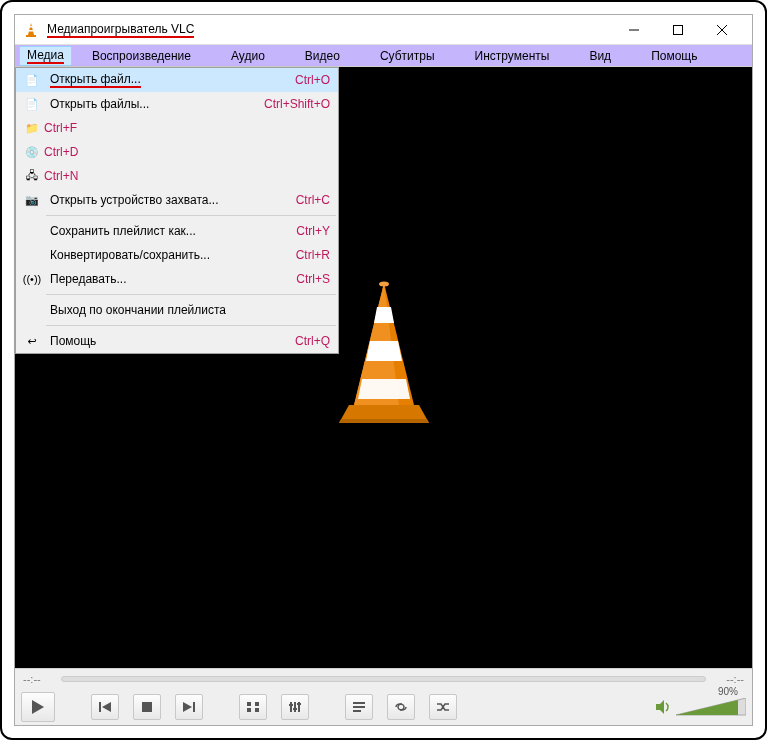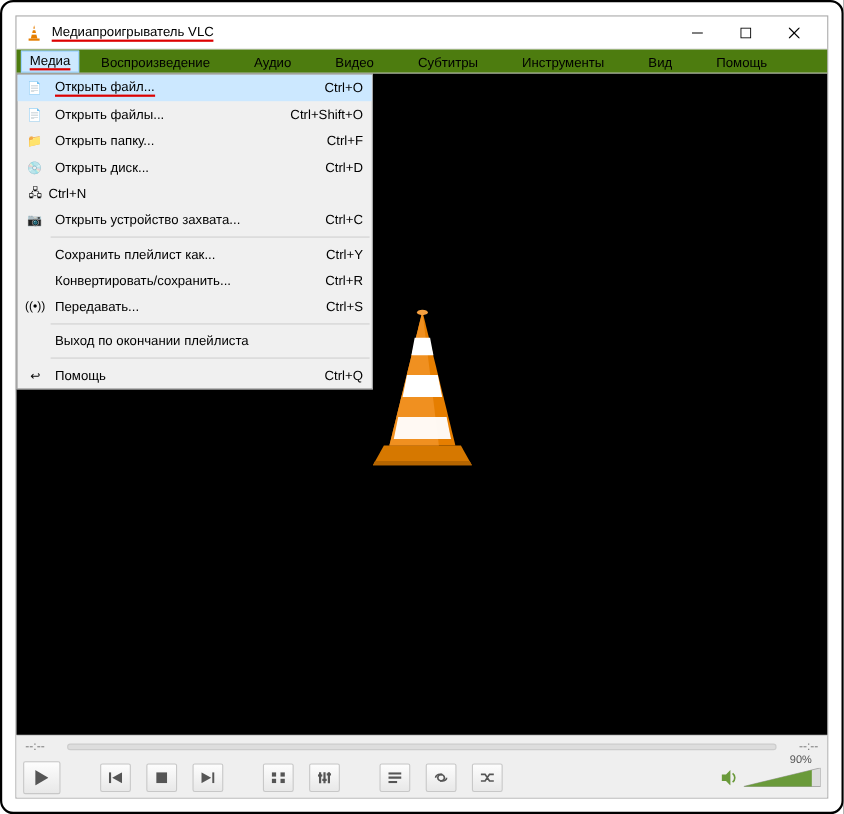--- a/index.html
+++ b/index.html
@@ -4,30 +4,30 @@
 <style>
 * { margin: 0; padding: 0; box-sizing: border-box; font-family: "Segoe UI", Tahoma, sans-serif; font-size: 12px; }
 body { background: #fff; width: 767px; height: 740px; overflow: hidden; }
 .outer { border: 2px solid #000; border-radius: 12px; width: 767px; height: 740px; padding: 12px; background: #fff; }
 .window { border: 1px solid #aaa; width: 100%; height: 100%; display: flex; flex-direction: column; background: #fff; }
 .titlebar { height: 30px; display: flex; align-items: center; padding: 0 8px; border-bottom: 1px solid #e0e0e0; }
 .titlebar .icon { width: 16px; height: 16px; margin-right: 8px; }
 .titlebar .title { flex: 0 0 auto; color: #000; }
 .titlebar .spacer { flex: 1; }
 .winbtn { width: 44px; height: 28px; display: flex; align-items: center; justify-content: center; }
-.menubar { height: 22px; display: flex; align-items: flex-end; padding: 0 4px; border-bottom: 1px solid #d0d0d0; background: #4d7c0f; }
+.menubar { height: 22px; display: flex; align-items: center; padding: 0 4px; border-bottom: 1px solid #d0d0d0; background: #c4b5fd; }
 .menubar .mitem { padding: 2px 20px; display: flex; align-items: center; cursor: default; }
 .menubar .mitem.active { background: #cce8ff; border: 1px solid #99d1ff; padding: 1px 7px; }
 .content { flex: 1; background: #000; position: relative; }
 .dropdown { position: absolute; left: 0; top: 0; width: 324px; background: #f0f0f0; border: 1px solid #a0a0a0; box-shadow: 2px 2px 4px rgba(0,0,0,0.25); z-index: 10; }
 .dropdown .row { height: 24px; display: flex; align-items: center; padding: 0 8px 0 4px; }
 .dropdown .row.hover { background: #cce8ff; }
 .dropdown .icon-col { width: 24px; display: flex; justify-content: center; }
 .dropdown .label-col { flex: 1; padding-left: 6px; position: relative; }
-.dropdown .shortcut-col { color: #000000; }
+.dropdown .shortcut-col { color: #be185d; }
 .dropdown .sep { height: 1px; background: #d0d0d0; margin: 3px 2px 3px 30px; }
 .red-underline { border-bottom: 2px solid #d00; display: inline-block; }
 .cone-logo { position: absolute; left: 50%; top: 48%; transform: translate(-50%, -50%); }
 .bottombar { background: #efefef; border-top: 1px solid #d0d0d0; }
 .seekbar { height: 20px; display: flex; align-items: center; padding: 0 8px; }
 .seekbar .time { color: #777; font-size: 11px; width: 30px; }
 .seekbar .track { flex: 1; height: 6px; background: #ddd; border: 1px solid #ccc; border-radius: 3px; margin: 0 8px; }
 .controls { height: 36px; display: flex; align-items: center; padding: 0 6px; gap: 14px; }
 .cbtn { width: 28px; height: 26px; border: 1px solid #c8c8c8; background: linear-gradient(#fdfdfd,#e8e8e8); border-radius: 2px; display: flex; align-items: center; justify-content: center; }
 .cbtn.play { width: 34px; height: 30px; }
@@ -92,26 +92,24 @@
             <div class="label-col"><span class="red-underline">Открыть файл...</span></div>
             <div class="shortcut-col">Ctrl+O</div>
           </div>
           <div class="row">
             <div class="icon-col" style="font-size: 11px;">📄</div>
             <div class="label-col">Открыть файлы...</div>
             <div class="shortcut-col">Ctrl+Shift+O</div>
           </div>
           <div class="row">
             <div class="icon-col" style="font-size: 11px;">📁</div>
-            <div class="label-col">Открыть папку...</div>
             <div class="shortcut-col">Ctrl+F</div>
           </div>
           <div class="row">
             <div class="icon-col" style="font-size: 11px;">💿</div>
-            <div class="label-col">Открыть диск...</div>
             <div class="shortcut-col">Ctrl+D</div>
           </div>
           <div class="row">
             <div class="icon-col" style="font-size: 11px;">🖧</div>
             <div class="shortcut-col">Ctrl+N</div>
           </div>
           <div class="row">
             <div class="icon-col" style="font-size: 11px;">📷</div>
             <div class="label-col">Открыть устройство захвата...</div>
             <div class="shortcut-col">Ctrl+C</div>

